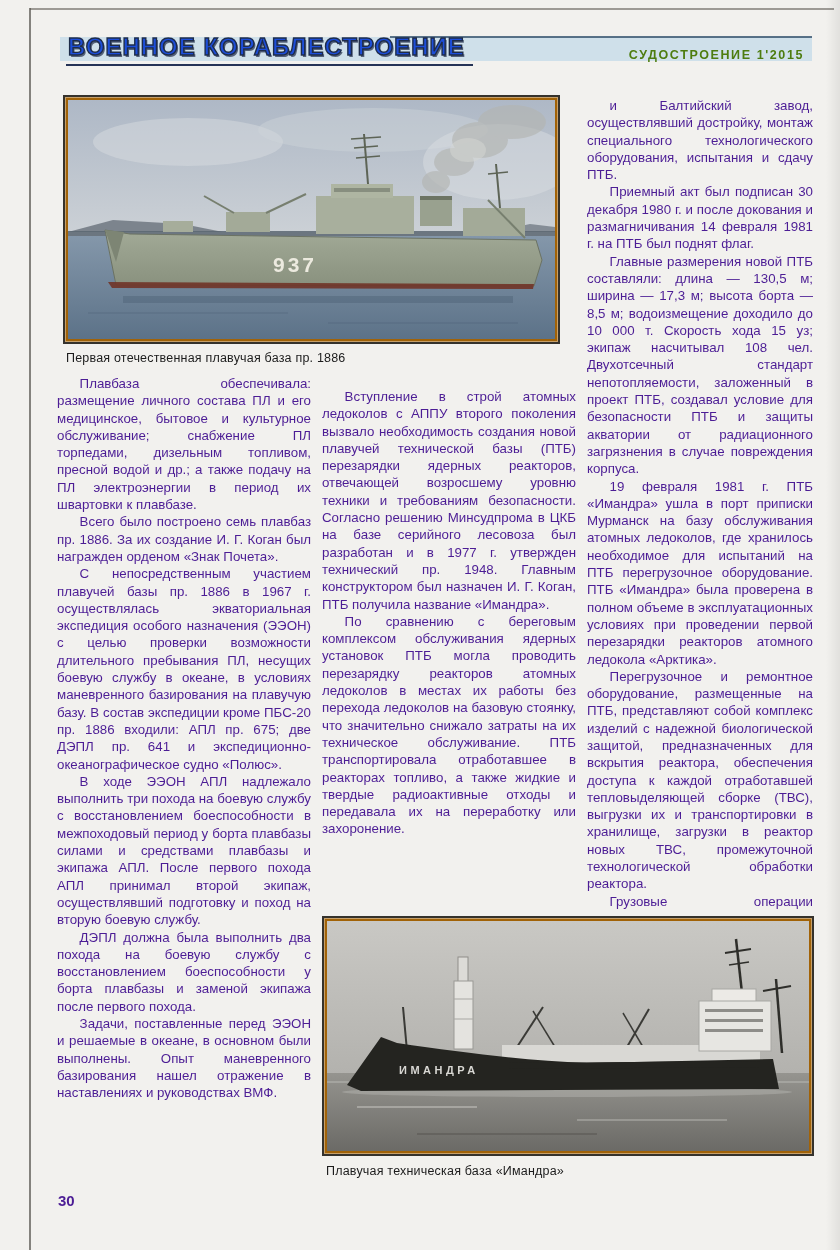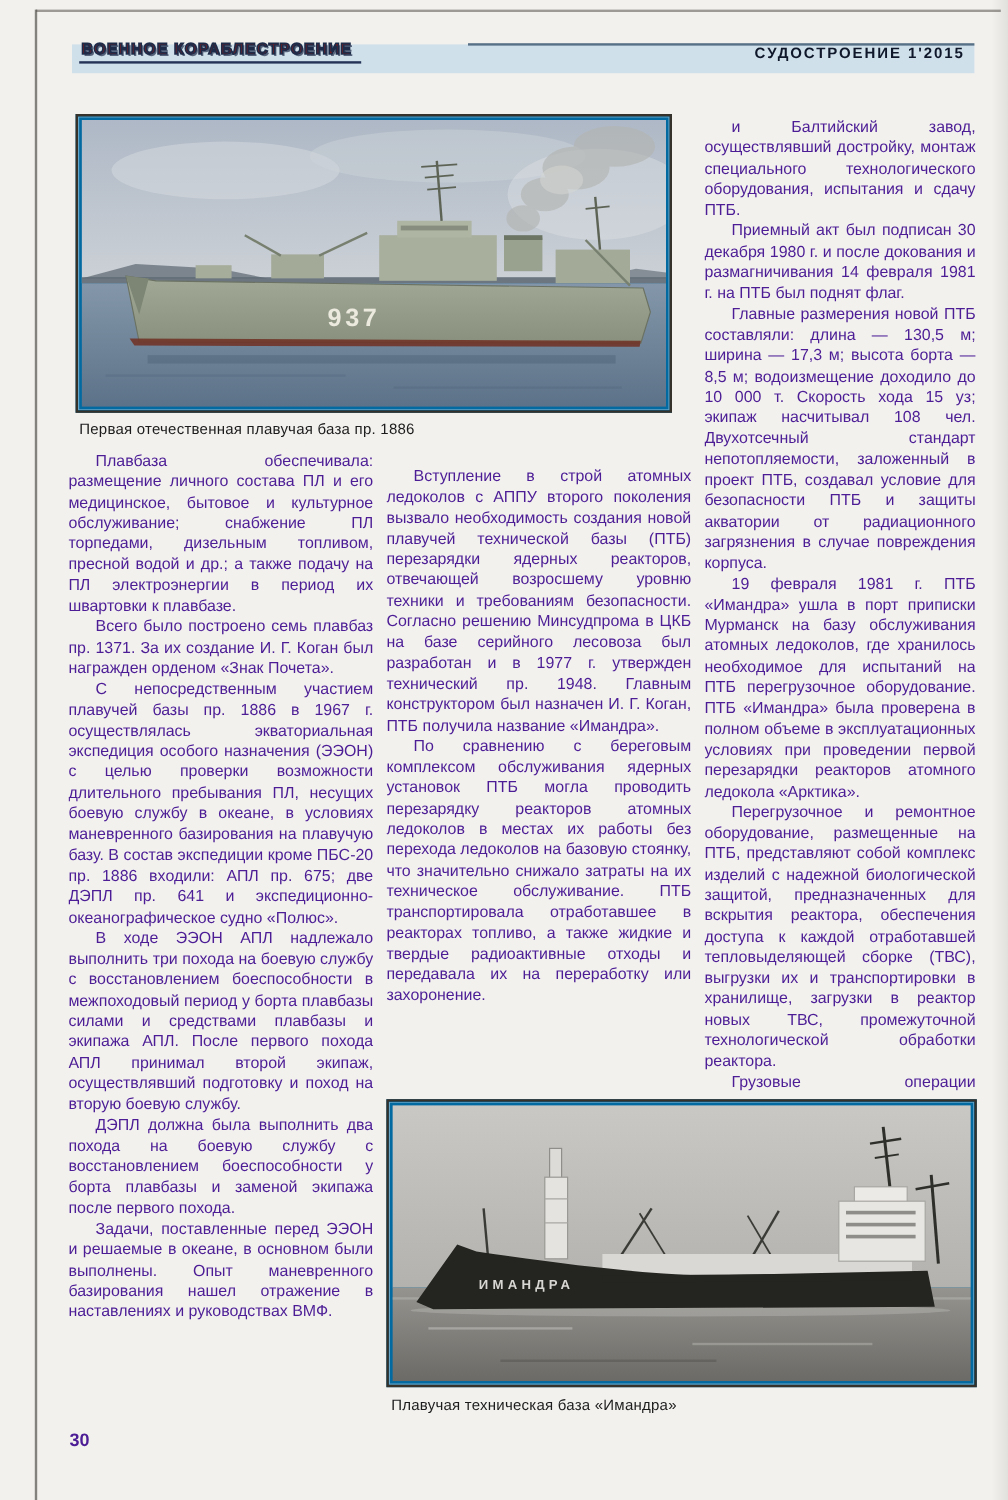--- a/index.html
+++ b/index.html
@@ -7,29 +7,29 @@
         background:#f2f1ee;font-family:"Liberation Sans",sans-serif;}
   .page::after{content:"";position:absolute;top:0;right:0;width:14px;height:100%;
         background:linear-gradient(to right,rgba(0,0,0,0),rgba(0,0,0,0.07));pointer-events:none;}
   .scan-line-top{position:absolute;top:8px;left:30px;right:6px;height:2px;background:#6e6c66;opacity:.65;}
   .scan-line-left{position:absolute;top:8px;left:29px;width:2px;bottom:0;background:#55534d;opacity:.7;}
 
   
   .header-band{position:absolute;left:60px;top:37px;width:752px;height:24px;background:#cfe0ea;}
   .header-rule-right{position:absolute;top:-1px;left:330px;right:0;height:2px;background:#3e5a74;opacity:.85;}
   .section-title{position:absolute;left:6px;top:-4px;display:inline-block;
-        font-size:13px;font-weight:800;letter-spacing:1px;white-space:nowrap;
-        color:#7f1d1d;-webkit-text-stroke:1.4px #1d2b49;
+        font-size:24px;font-weight:800;letter-spacing:1px;white-space:nowrap;
+        color:#1d4ed8;-webkit-text-stroke:1.4px #1d2b49;
         text-shadow:1.5px 1.5px 0 rgba(22,32,62,.65);
         border-bottom:2px solid #253356;padding:0 8px 3px 2px;}
-  .journal-ref{position:absolute;right:8px;top:0;font-size:12.5px;font-weight:700;
-        letter-spacing:1.6px;color:#0f172a;}
+  .journal-ref{position:absolute;right:8px;top:11px;font-size:12.5px;font-weight:700;
+        letter-spacing:1.6px;color:#4d7c0f;}
 
   
-  .photo-frame{position:absolute;border:2px solid #35322c;background:#0369a1;padding:3px;
+  .photo-frame{position:absolute;border:2px solid #35322c;background:#a16207;padding:3px;
         box-shadow:0 0 0 1px rgba(255,255,255,.4) inset;}
   .photo-frame svg{display:block;}
   #top-photo{left:63px;top:95px;}
   #bottom-photo{left:322px;top:916px;}
 
   .caption{position:absolute;font-size:12.5px;color:#1c1c1c;letter-spacing:.2px;}
   #top-caption{left:66px;top:351px;}
   #bottom-caption{left:326px;top:1164px;text-align:center;}
 
   
@@ -115,21 +115,21 @@
       <line x1="420" y1="74" x2="440" y2="72" stroke="#5d6456" stroke-width="1.5"></line>
       <line x1="457" y1="138" x2="420" y2="100" stroke="#777f6f" stroke-width="2"></line>
 
       <text x="205" y="172" font-family="Liberation Sans, sans-serif" font-size="21" font-weight="bold" fill="#eceadf" letter-spacing="3">937</text>
     </svg>
   </div>
   <div class="caption" id="top-caption">Первая отечественная плавучая база пр. 1886</div>
 
   <div class="col" id="col1">
       <p>Плавбаза обеспечивала: размещение личного состава ПЛ и его медицинское, бытовое и культурное обслуживание; снабжение ПЛ торпедами, дизельным топливом, пресной водой и др.; а также подачу на ПЛ электроэнергии в период их швартовки к плавбазе.</p>
-      <p>Всего было построено семь плавбаз пр. 1371. За их создание И. Г. Коган был награжден орденом «Знак Почета».</p>
+      <p>Всего было построено семь плавбаз пр. 1886. За их создание И. Г. Коган был награжден орденом «Знак Почета».</p>
       <p>С непосредственным участием плавучей базы пр. 1886 в 1967 г. осуществлялась экваториальная экспедиция особого назначения (ЭЭОН) с целью проверки возможности длительного пребывания ПЛ, несущих боевую службу в океане, в условиях маневренного базирования на плавучую базу. В состав экспедиции кроме ПБС-20 пр. 1886 входили: АПЛ пр. 675; две ДЭПЛ пр. 641 и экспедиционно-океанографическое судно «Полюс».</p>
       <p>В ходе ЭЭОН АПЛ надлежало выполнить три похода на боевую службу с восстановлением боеспособности в межпоходовый период у борта плавбазы силами и средствами плавбазы и экипажа АПЛ. После первого похода АПЛ принимал второй экипаж, осуществлявший подготовку и поход на вторую боевую службу.</p>
       <p>ДЭПЛ должна была выполнить два похода на боевую службу с восстановлением боеспособности у борта плавбазы и заменой экипажа после первого похода.</p>
       <p>Задачи, поставленные перед ЭЭОН и решаемые в океане, в основном были выполнены. Опыт маневренного базирования нашел отражение в наставлениях и руководствах ВМФ.</p>
     </div>
   <div class="col" id="col2">
       <p>Вступление в строй атомных ледоколов с АППУ второго поколения вызвало необходимость создания новой плавучей технической базы (ПТБ) перезарядки ядерных реакторов, отвечающей возросшему уровню техники и требованиям безопасности. Согласно решению Минсудпрома в ЦКБ на базе серийного лесовоза был разработан и в 1977 г. утвержден технический пр. 1948. Главным конструктором был назначен И. Г. Коган, ПТБ получила название «Имандра».</p>
       <p>По сравнению с береговым комплексом обслуживания ядерных установок ПТБ могла проводить перезарядку реакторов атомных ледоколов в местах их работы без перехода ледоколов на базовую стоянку, что значительно снижало затраты на их техническое обслуживание. ПТБ транспортировала отработавшее в реакторах топливо, а также жидкие и твердые радиоактивные отходы и передавала их на переработку или захоронение.</p>
     </div>
   <div class="col" id="col3">

